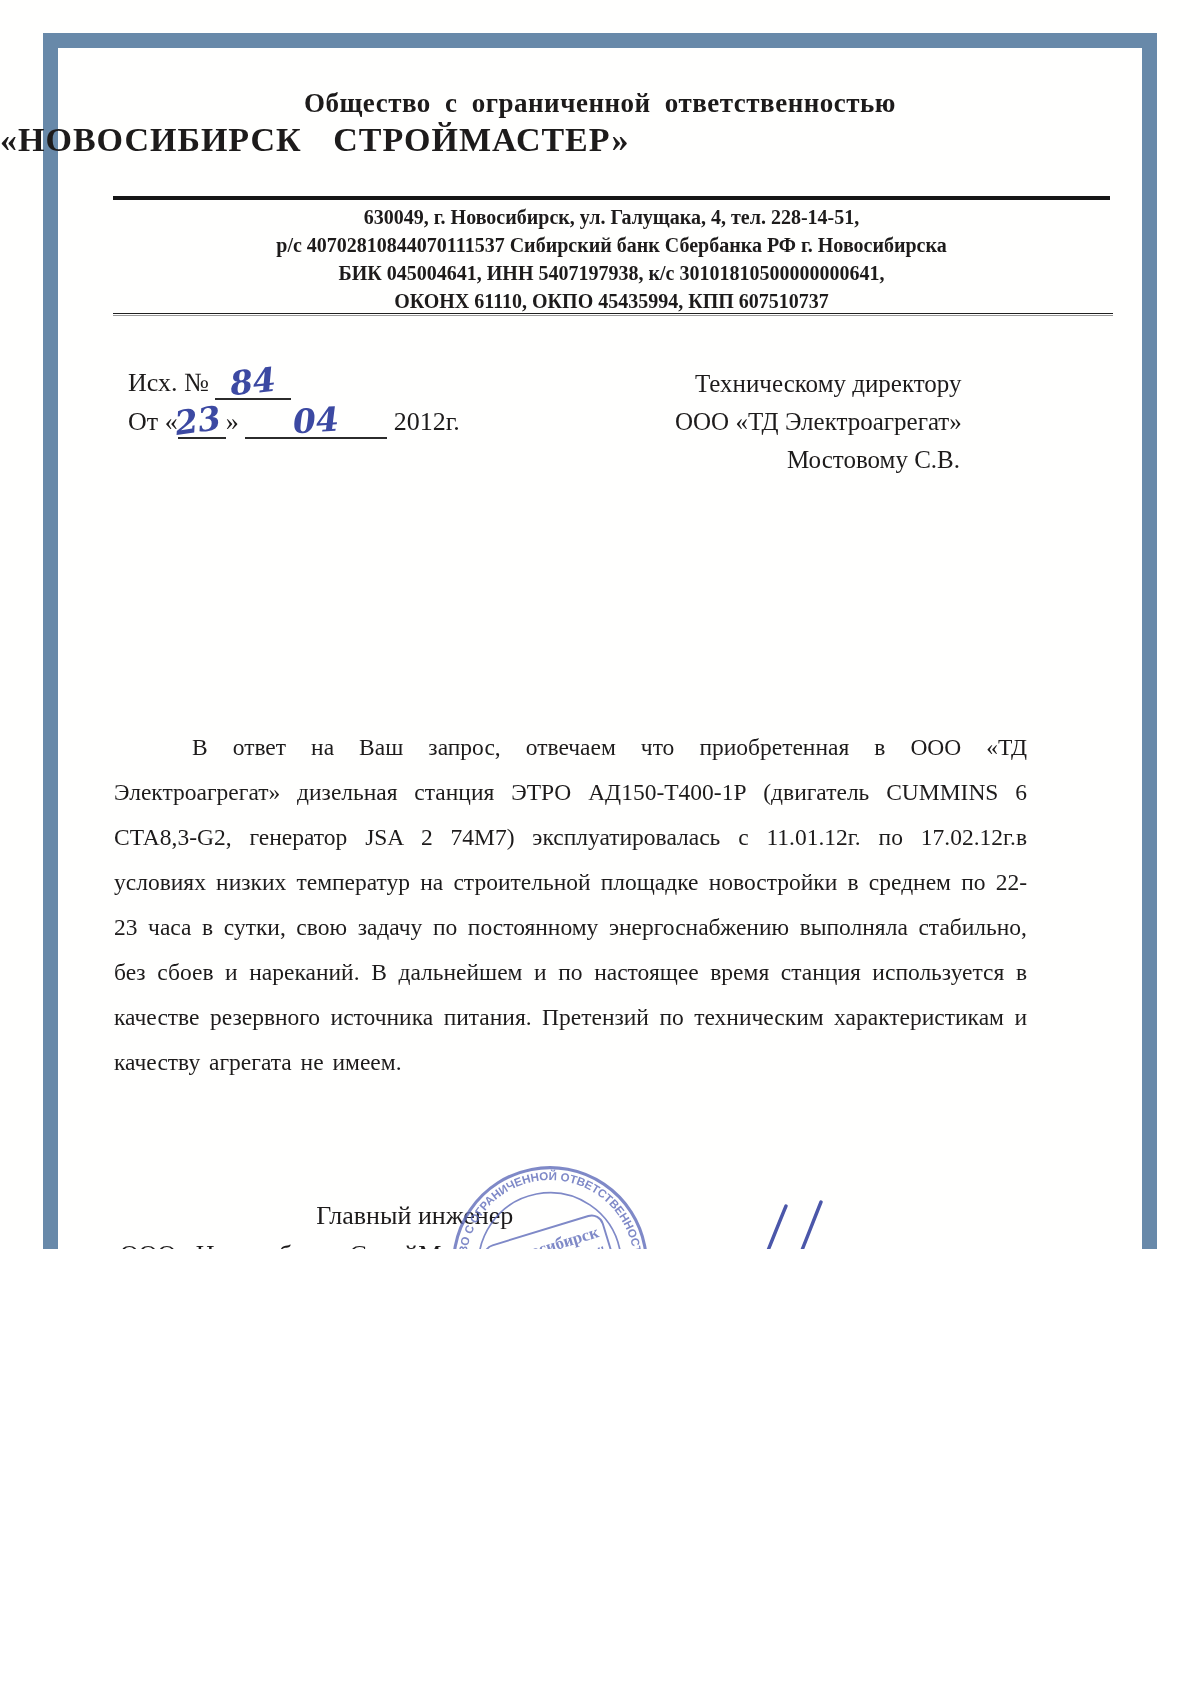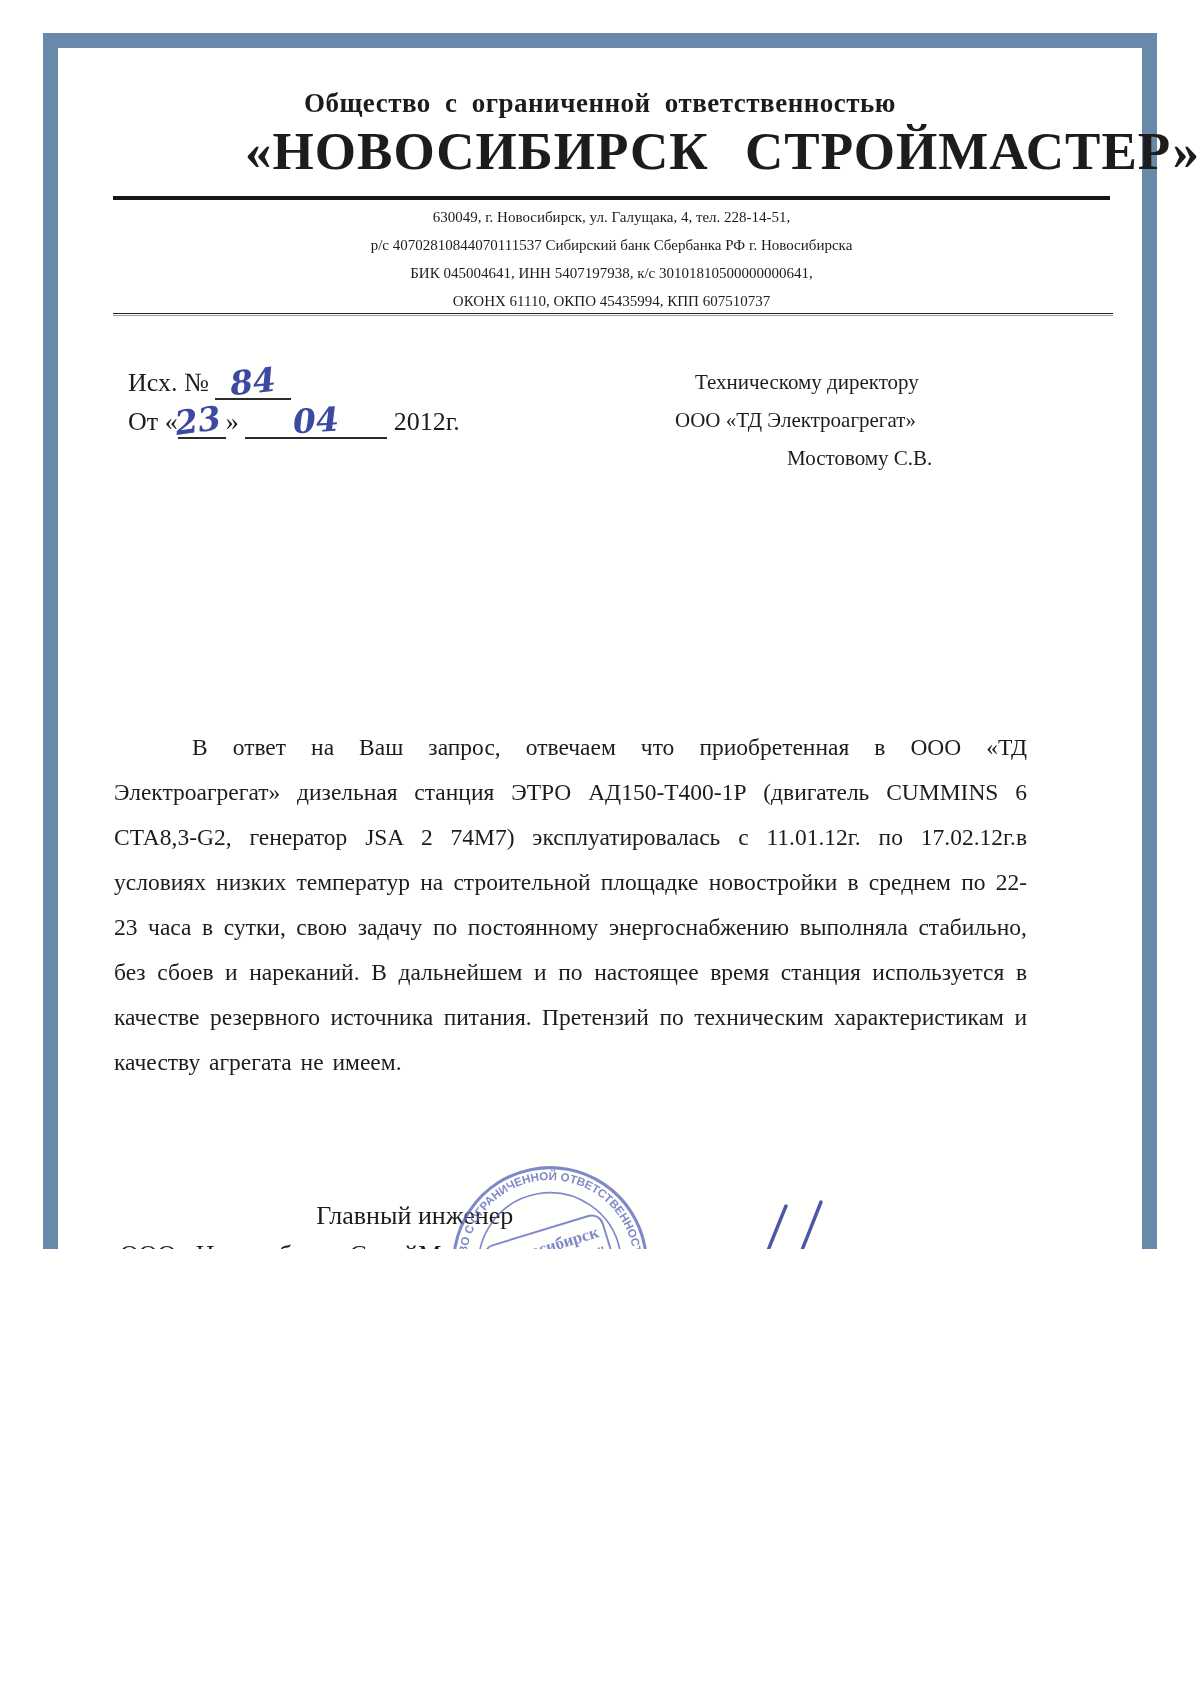--- a/index.html
+++ b/index.html
@@ -9,41 +9,41 @@
   }
   .frame{
     position:absolute;left:43px;top:33px;width:1114px;height:1630px;
     border:15px solid #6889a9;box-sizing:border-box;
   }
   .org-type{
     position:absolute;top:88px;left:0;width:1200px;text-align:center;
     font-size:27px;font-weight:600;word-spacing:7px;letter-spacing:.5px;
   }
   .org-name{
-    position:absolute;top:121px;left:0;width:1200px;text-align:right;
-    font-size:53px;font-weight:600;letter-spacing:1px;word-spacing:22px;white-space:nowrap;
+    position:absolute;top:121px;left:0;width:1200px;text-align:left;
+    font-size:34px;font-weight:600;letter-spacing:1px;word-spacing:22px;white-space:nowrap;
   }
   .rule-thick{position:absolute;top:196px;left:113px;width:997px;height:4px;background:#161616;}
   .addr{
     position:absolute;top:203px;left:113px;width:997px;text-align:center;
-    font-size:15px;font-weight:normal;line-height:28px;
+    font-size:20px;font-weight:bold;line-height:28px;
   }
   .rule-thin{position:absolute;top:313px;left:113px;width:1000px;height:1px;background:#202020;box-shadow:0 2px 0 rgba(70,70,70,.55);}
 
   .ref-line{position:absolute;left:128px;font-size:26px;white-space:nowrap;}
   .blank{display:inline-block;border-bottom:2.5px solid #2b2b2b;text-align:center;vertical-align:baseline;}
   .hw{
     font-family:"DejaVu Serif", serif;font-style:italic;font-weight:bold;
     color:#3c49a2;font-size:33px;display:inline-block;position:relative;top:2px;line-height:20px;
   }
   .hw.day{transform:rotate(-8deg);left:-4px;}
   .hw.num{transform:rotate(-6deg);}
   .hw.month{transform:rotate(-4deg);}
 
-  .addr-to{position:absolute;font-size:21px;white-space:nowrap;}
+  .addr-to{position:absolute;font-size:25px;white-space:nowrap;}
 
   .salutation{position:absolute;top:645px;left:0;width:1200px;text-align:center;font-size:25px;}
   .body-par{
     position:absolute;top:701px;left:114px;width:913px;
     font-size:23.5px;line-height:45px;text-align:justify;text-indent:78px;word-spacing:3px;
   }
 
   .sign-pos{position:absolute;top:1197px;left:120px;font-size:26px;line-height:38.5px;white-space:nowrap;text-align:right;}
   .signer-name{position:absolute;top:1266px;left:906px;font-size:27px;white-space:nowrap;font-family:Liberation Mono, monospace;}
 

